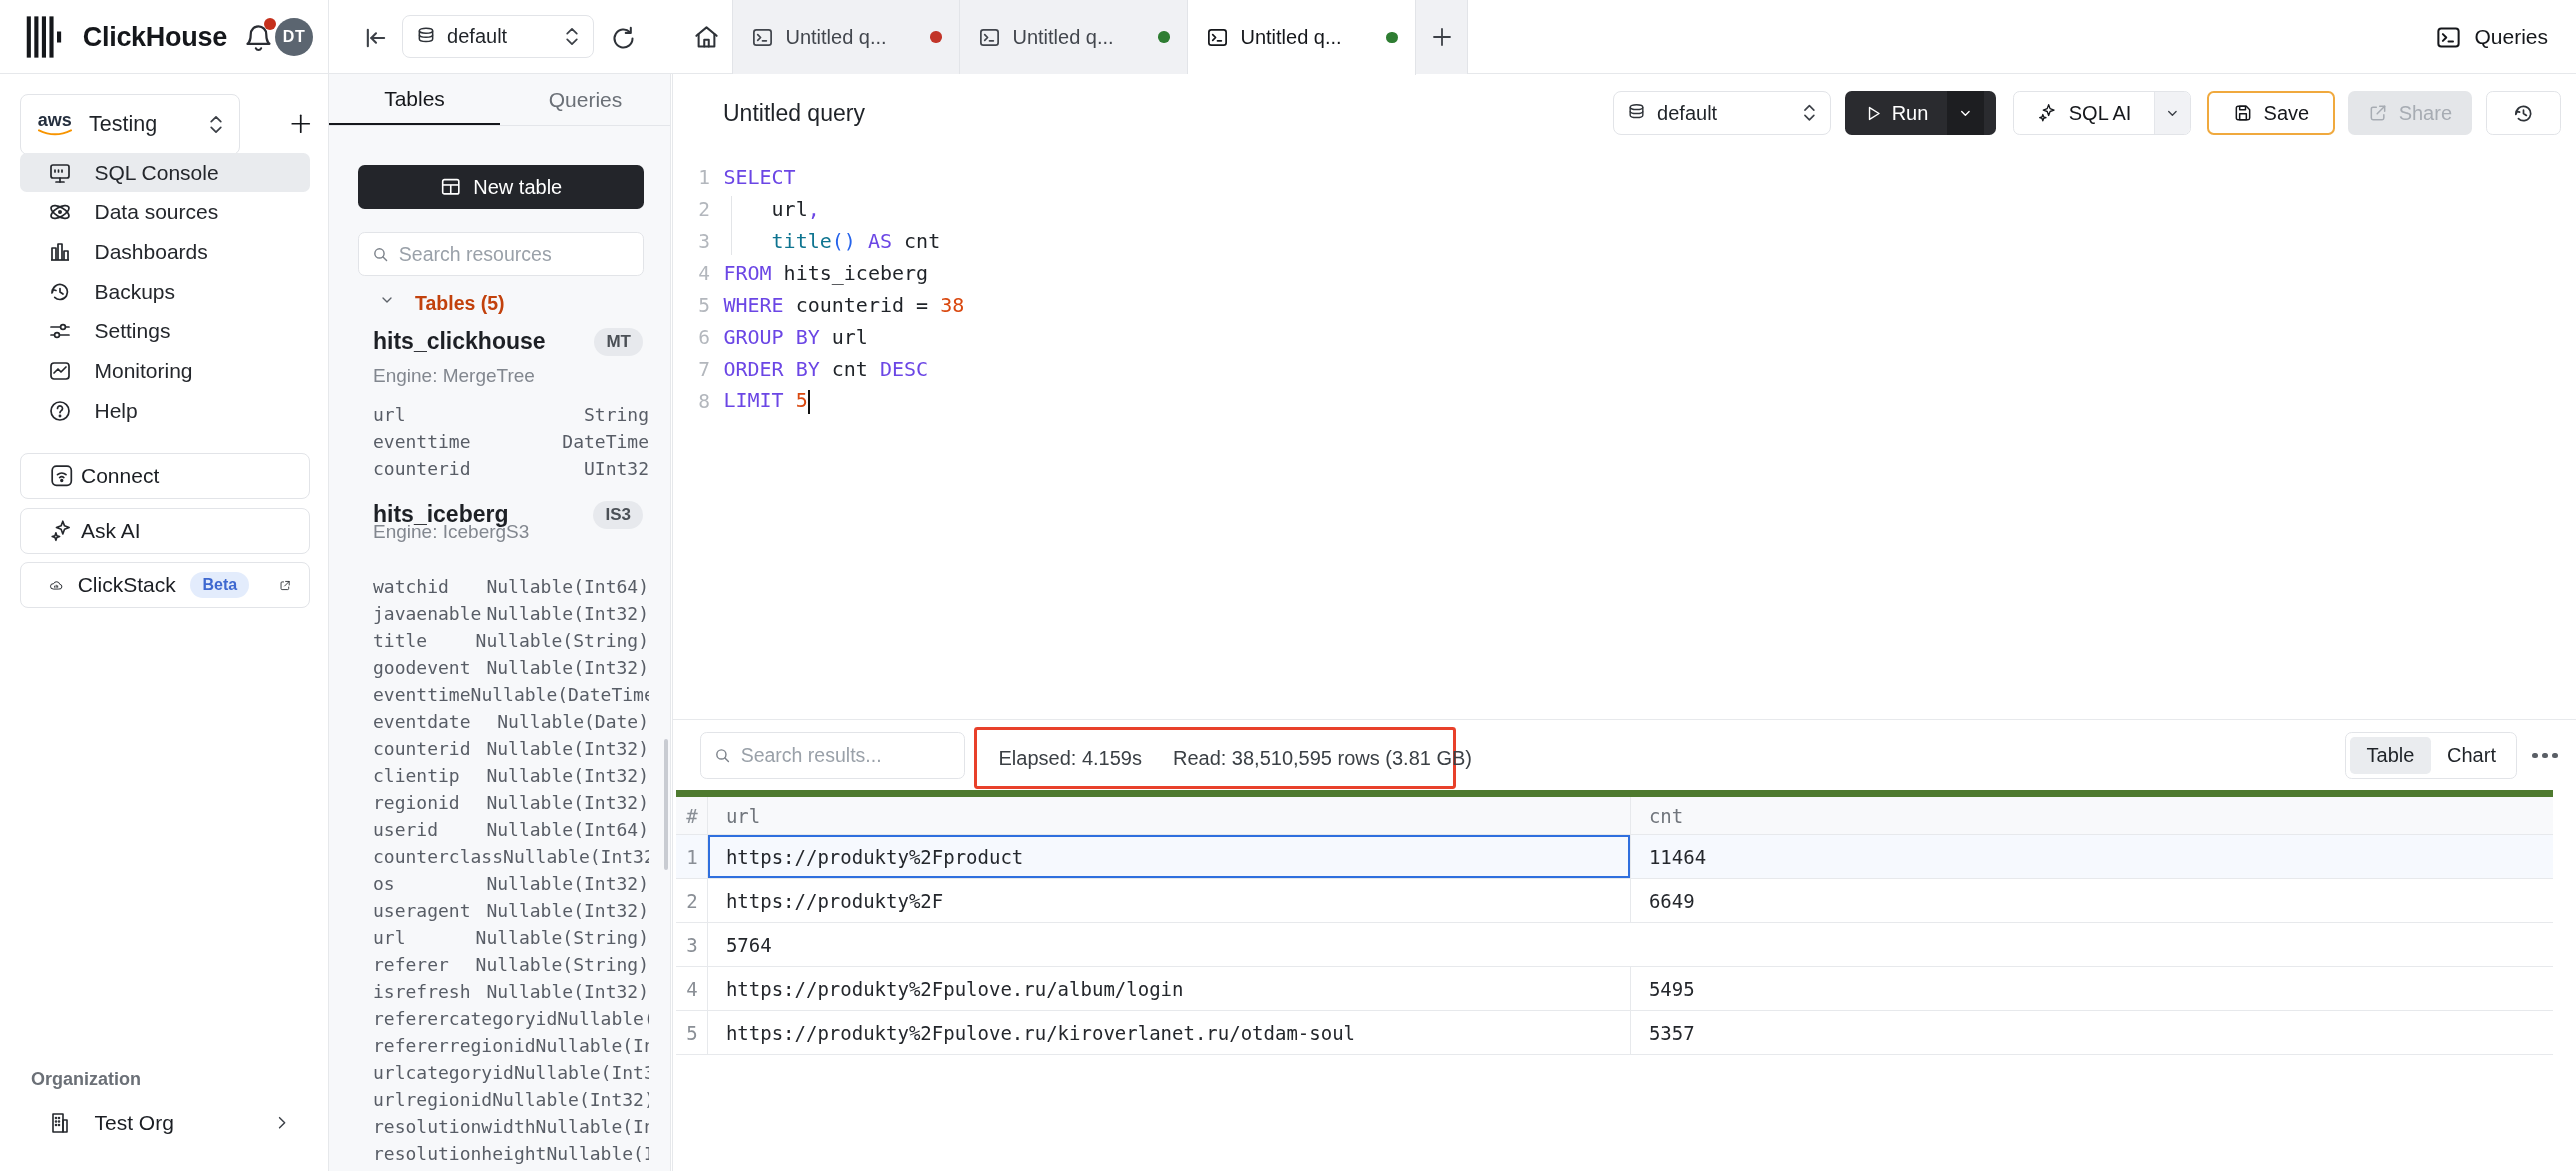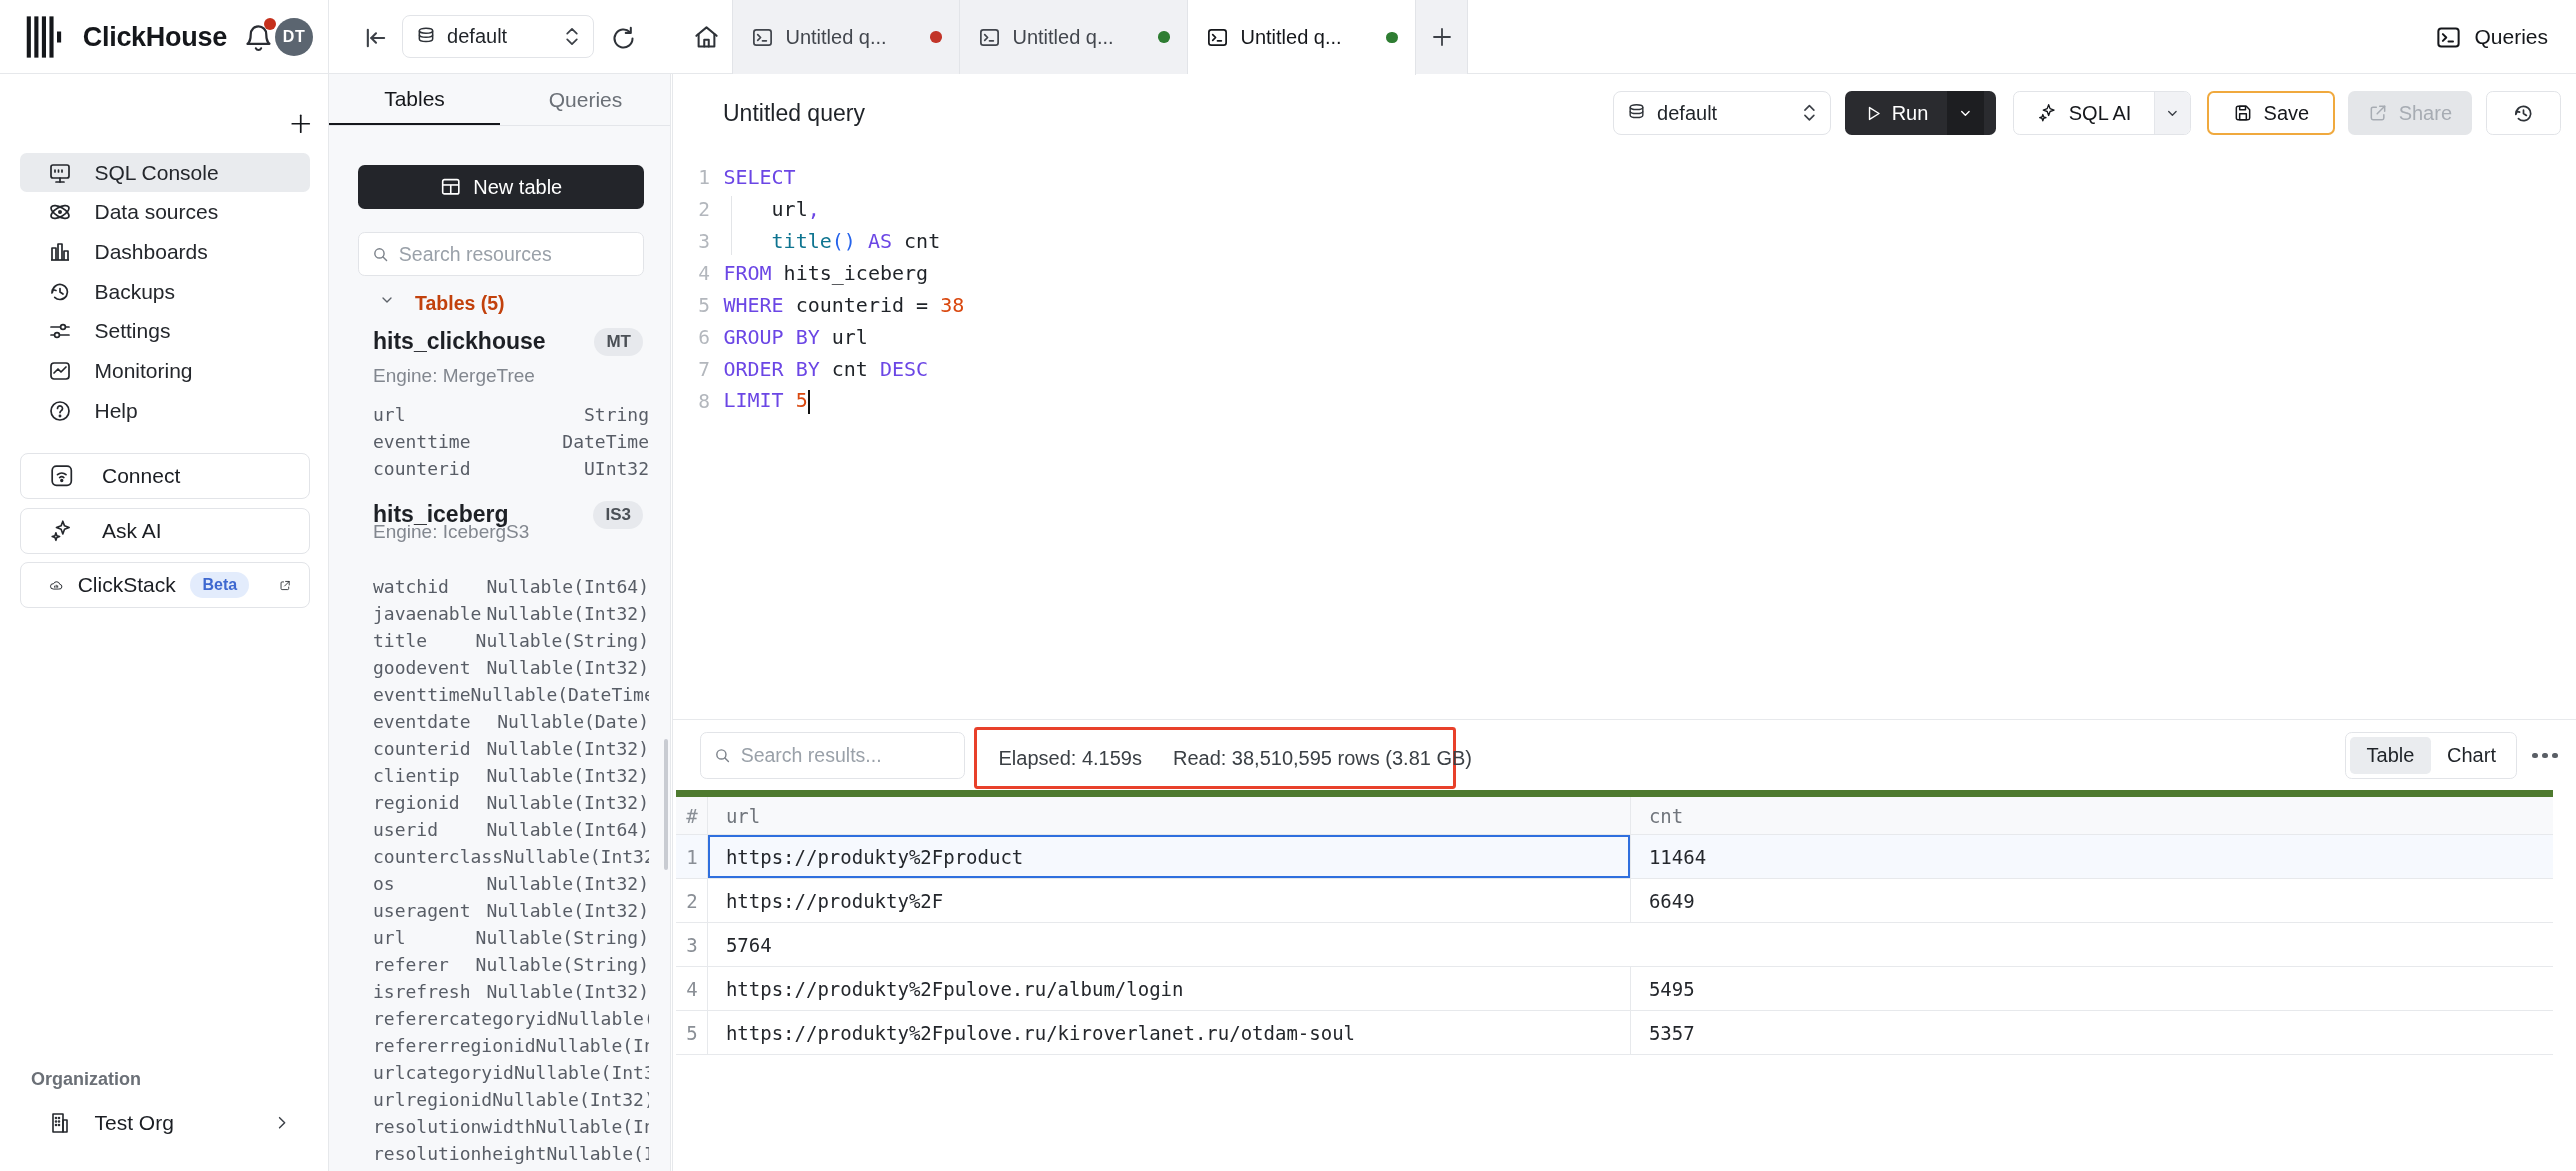--- a/index.html
+++ b/index.html
@@ -44,21 +44,21 @@
   .org-select .grow { flex:1; font-size:21.5px; color:#1f2328; }
   .aws-mark { display:flex; flex-direction:column; align-items:center; width:39px; }
   .aws-word { font-size:18px; font-weight:700; color:#252f3e; line-height:1; }
   .org-add { position:absolute; left:279px; top:28px; width:43px; height:43px; display:flex; align-items:center; justify-content:center; color:#15171b; }
   .nav { position:absolute; left:0; top:79px; width:329px; }
   .nav-item { height:39px; margin:0 19.5px 0.7px 19.5px; border-radius:6.7px; display:flex; align-items:center; gap:23px;
     padding-left:28px; font-size:21px; color:#24272c; }
   .nav-item.active { background:#e9ebee; }
   .nav-icon { width:24px; display:flex; justify-content:center; color:#24272c; flex:none; }
   .side-box { position:absolute; left:19.5px; width:290px; height:46px; border:0.7px solid #e2e4e8; border-radius:8px;
-    background:#fff; display:flex; align-items:center; gap:28px; padding:0 17.5px 0 28px; font-size:21px; color:#1b1e23; }
+    background:#fff; display:flex; align-items:center; gap:7px; padding:0 17.5px 0 28px; font-size:21px; color:#1b1e23; }
   .beta-pill { background:#e3ecfc; color:#3e68d0; font-size:16px; font-weight:600; padding:4px 12px; border-radius:671px; }
   .box-spacer { flex:1; }
   .org-label { position:absolute; left:31px; top:995px; font-size:18px; font-weight:600; color:#6b7077; }
   .org-row { position:absolute; left:19.5px; top:1029px; width:290px; height:39px; display:flex; align-items:center;
     gap:23px; padding-left:28px; font-size:21px; color:#1b1e23; }
   .org-chevron { position:absolute; right:19px; color:#3c4047; }
 
   
   .resources { position:absolute; left:329px; top:74px; width:342px; height:1097px; background:#f7f8fa;
     border-right:0.7px solid #e6e8eb; overflow:hidden; }
@@ -234,20 +234,33 @@
     <svg width="27" height="27" viewBox="0 0 24 24" fill="none" stroke="#15171b" stroke-width="1.8" stroke-linecap="round" stroke-linejoin="round">
       <rect x="3" y="4" width="18" height="16" rx="2.5"></rect>
         <polyline points="7,9 10,12 7,15"></polyline>
         <line x1="12" y1="15.5" x2="16" y2="15.5"></line>
     </svg>
     <span>Queries</span>
   </div>
 </div>
 
 <div class="sidebar">
+  <div class="org-select">
+    <span class="aws-mark">
+      <span class="aws-word">aws</span>
+      <svg width="36" height="8" viewBox="0 0 54 12">
+          <path d="M3 2 Q27 14 51 2" fill="none" stroke="#f79400" stroke-width="3" stroke-linecap="round"></path>
+        </svg>
+    </span>
+    <span class="grow">Testing</span>
+    <svg width="16" height="23" viewBox="0 0 16 24" fill="none" stroke="#3c4047" stroke-width="1.8" stroke-linecap="round" stroke-linejoin="round">
+      <polyline points="3,9 8,4 13,9"></polyline>
+        <polyline points="3,15 8,20 13,15"></polyline>
+    </svg>
+  </div>
   <div class="org-add">
     <svg width="25.5" height="25.5" viewBox="0 0 24 24" fill="none" stroke="#15171b" stroke-width="1.6" stroke-linecap="round">
       <line x1="12" y1="4" x2="12" y2="20"></line>
         <line x1="4" y1="12" x2="20" y2="12"></line>
     </svg>
   </div>
 
   <div class="nav">
     <div class="nav-item active">
       <span class="nav-icon">

